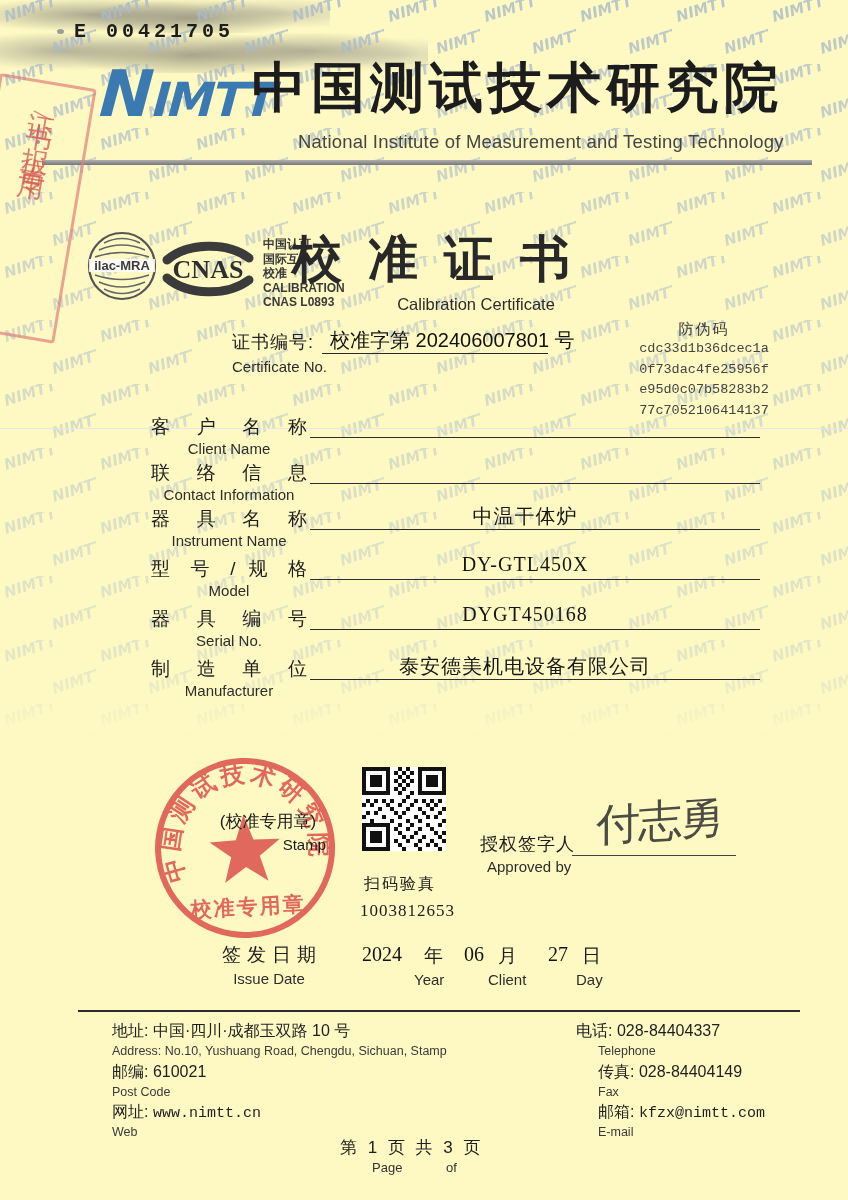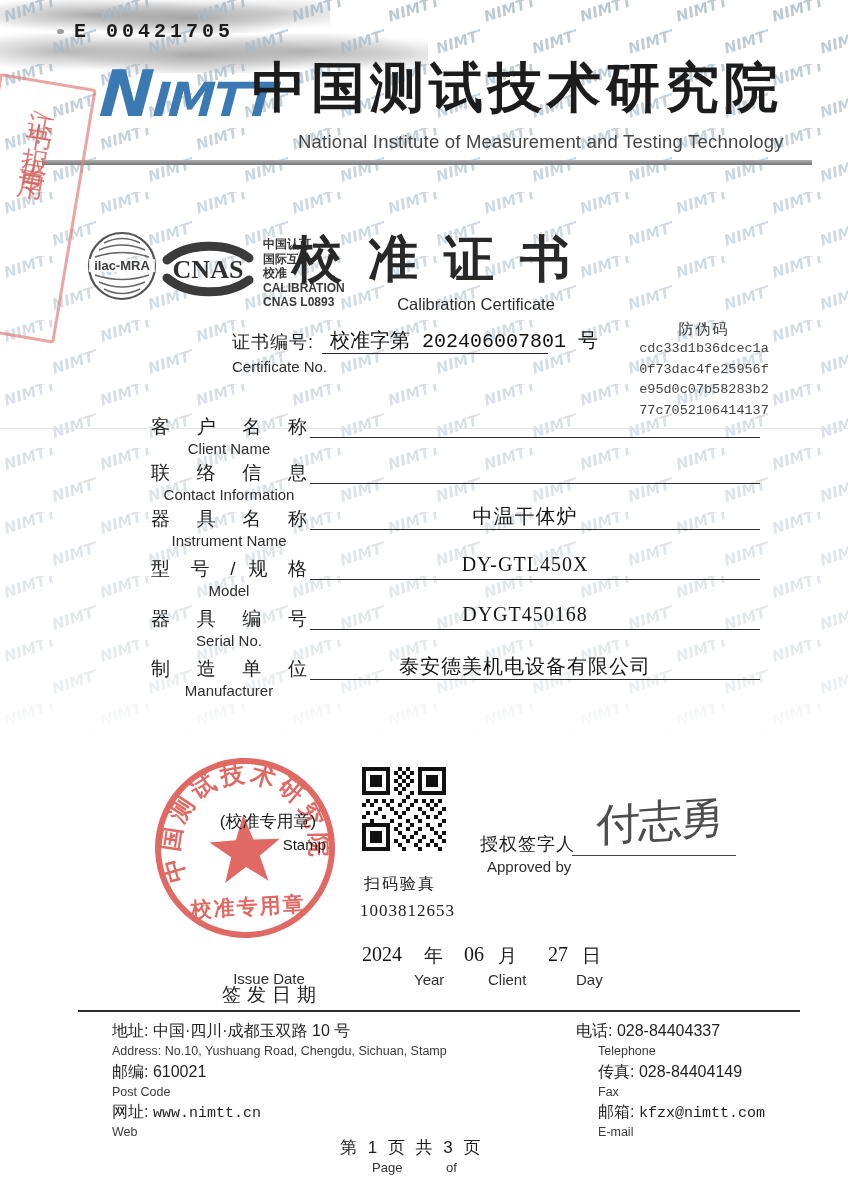--- a/index.html
+++ b/index.html
@@ -1,16 +1,16 @@
 <!DOCTYPE html>
 <html><head>
 <meta charset="utf-8">
 <style>
   html,body{margin:0;padding:0;background:#888;}
-  #page{position:relative;width:848px;height:1200px;margin:0 auto;background:#ffffff;
+  #page{position:relative;width:848px;height:1200px;margin:0 auto;background:#fef9c3;
         overflow:hidden;font-family:"Liberation Sans",sans-serif;color:#222;}
   .abs{position:absolute;}
   
   #wm-layer{position:absolute;left:0;top:0;z-index:0;pointer-events:none;}
   .wmt{font:italic 700 15px "DejaVu Sans",sans-serif;fill:#a9bac8;}
   
   #serial{left:74px;top:20px;font:600 20px "Liberation Mono",monospace;letter-spacing:4px;color:#1d1d1d;}
   #logo{left:100px;top:64px;color:#3a79b1;font-family:"DejaVu Sans",sans-serif;
         font-style:italic;font-weight:bold;transform:skewX(-4deg);white-space:nowrap;}
   #logo .big{font-size:64px;line-height:60px;}
@@ -21,21 +21,21 @@
   #head-rule{left:42px;top:160px;width:770px;height:5px;background:linear-gradient(#b0b0b0,#777);}
   
   #ilac{left:86px;top:230px;}
   #cnas{left:160px;top:240px;}
   #cnas-block{left:263px;top:237px;font-size:12px;font-weight:bold;color:#3a3a3a;line-height:14.5px;white-space:nowrap;}
   #title-cn{left:292px;top:226px;font-size:50px;font-weight:bold;letter-spacing:26px;
             color:#282828;font-family:"Liberation Serif",serif;white-space:nowrap;}
   #title-en{left:378px;top:295px;width:196px;text-align:center;font-size:16.5px;color:#2c2c2c;}
   
   #certno-label{left:232px;top:330px;font-size:18px;letter-spacing:1px;color:#1f1f1f;}
-  #certno-value{left:330px;top:327px;font-family:Liberation Mono, monospace;font-size:20px;color:#111;white-space:nowrap;}
+  #certno-value{left:330px;top:327px;font-family:Liberation Sans, sans-serif;font-size:20px;color:#111;white-space:nowrap;}
   #certno-line{left:322px;top:353px;width:226px;border-bottom:1.5px solid #2a2a2a;}
   #certno-en{left:232px;top:358px;font-size:15px;color:#2c2c2c;}
   #security{left:626px;top:320px;width:156px;text-align:center;}
   #security .slabel{font-size:15px;color:#3a3a3a;letter-spacing:2px;}
   #security .sline{font-family:"Liberation Mono",monospace;font-size:13.5px;color:#444;line-height:20.5px;white-space:nowrap;}
   #scan-line{left:0;top:428px;width:848px;height:1px;background:#e6e6ea;}
   
   .row{left:0;top:0;width:848px;height:50px;}
   .fcn{position:absolute;left:151px;top:0;width:156px;font-size:19px;color:#1e1e1e;
        text-align:justify;text-align-last:justify;white-space:normal;}
@@ -58,21 +58,21 @@
   #seal-overlay-en{left:210px;top:836px;width:116px;text-align:right;font-size:15px;color:#1b1b1b;}
   #qr{left:362px;top:767px;}
   #qr-caption{left:364px;top:874px;font-size:16px;color:#232323;letter-spacing:2px;}
   #qr-number{left:360px;top:901px;font-family:"Liberation Serif",serif;font-size:17px;color:#1d1d1d;letter-spacing:1px;}
   #approve-cn{left:480px;top:832px;font-size:18px;color:#1e1e1e;letter-spacing:1px;}
   #approve-line{left:572px;top:855px;width:164px;border-bottom:1.3px solid #444;}
   #approve-en{left:487px;top:858px;font-size:15px;color:#2d2d2d;}
   #signature{left:596px;top:792px;font-family:"Liberation Serif",serif;font-size:44px;color:#2f2f2f;
              transform:rotate(-4deg) skewX(-4deg);letter-spacing:-2px;opacity:.85;}
   
-  #issue-cn{left:222px;top:942px;width:94px;font-size:19px;color:#1e1e1e;text-align:justify;text-align-last:justify;margin-top:40px;}
+  #issue-cn{left:222px;top:942px;width:94px;font-size:19px;color:#1e1e1e;text-align:justify;text-align-last:justify;}
   #issue-en{left:216px;top:970px;width:106px;text-align:center;font-size:15px;color:#2d2d2d;}
   .dnum{font-family:"Liberation Serif",serif;font-size:20px;color:#131313;}
   .dunit{font-size:19px;color:#1c1c1c;}
   .dlabel{font-size:15px;color:#2d2d2d;text-align:right;}
   
   #foot-rule{left:78px;top:1010px;width:722px;height:2px;background:#2c2c2c;}
   .fcnl{font-size:16px;color:#1f1f1f;white-space:nowrap;}
   .fenl{font-size:12.5px;color:#3a3a3a;white-space:nowrap;}
   .mono{font-family:"Liberation Mono",monospace;font-size:15px;}
   #page-cn{left:340px;top:1136px;font-size:17px;color:#1e1e1e;letter-spacing:3px;white-space:nowrap;}

